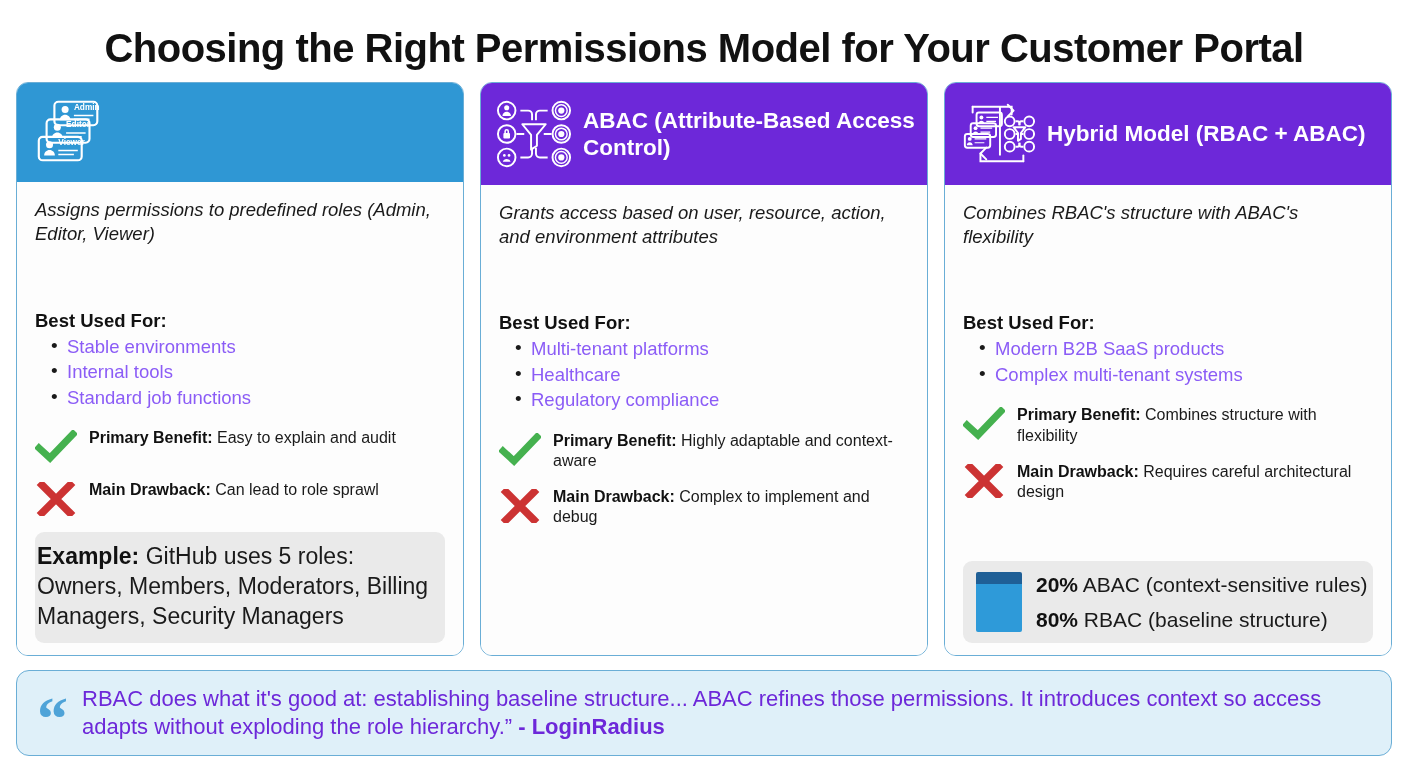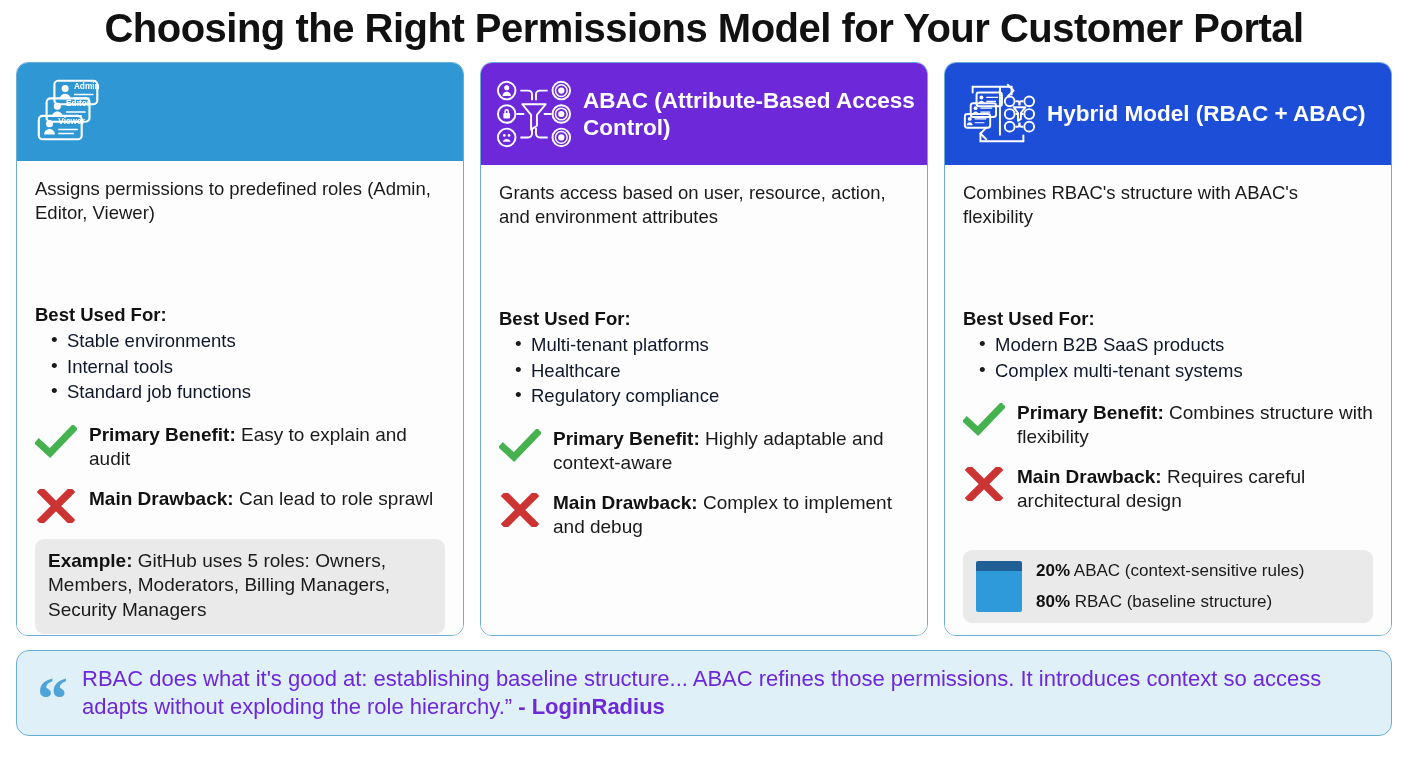--- a/index.html
+++ b/index.html
@@ -12,21 +12,21 @@
   .page { position: relative; width: 1408px; height: 768px; padding: 0 16px; }
 
   
   .title {
     text-align: center;
     font-size: 40px;
     font-weight: bold;
     color: #111111;
     letter-spacing: -0.5px;
     line-height: 1.0;
-    padding-top: 8px;
+    padding-top: 28px;
     padding-bottom: 14px;
     white-space: nowrap;
   }
 
   
   .cards { display: flex; gap: 16px; height: 574px; }
   .card {
     flex: 1 1 0;
     border: 1.5px solid #6aaed6;
     border-radius: 12px;
@@ -55,66 +55,67 @@
     flex: 1 1 auto;
     display: flex;
     flex-direction: column;
     padding: 16px 18px 12px 18px;
     background: #fdfdfd;
   }
   .desc {
     font-size: 18.5px;
     color: #1a1a1a;
     line-height: 1.28;
-    margin-bottom: 32px;
+    margin-bottom: 16px;
+    font-style: italic;
   }
   .best-label {
     font-size: 18.5px;
     font-weight: bold;
     color: #111111;
     margin-bottom: 2px;
     margin-top: 48px;
   }
   ul.bullets { list-style: none; margin: 0 0 0 14px; padding: 0; }
   ul.bullets li {
     font-size: 18.5px;
-    color: #0f172a;
+    color: #8b5cf6;
     line-height: 1.38;
     padding-left: 18px;
     position: relative;
   }
   ul.bullets li::before {
     content: "\2022";
     position: absolute; left: 2px; top: -1px;
     font-size: 19px; color: #1a1a1a;
   }
 
   .verdicts { margin-top: 18px; }
   .verdict {
     display: flex;
     align-items: flex-start;
     gap: 12px;
     margin-bottom: 16px;
   }
   .verdict .mark { flex: 0 0 auto; width: 42px; height: 34px; margin-top: 2px; }
   .verdict .mark svg { display: block; width: 100%; height: 100%; }
   .verdict .vtext {
-    font-size: 19px;
+    font-size: 16px;
     color: #1a1a1a;
     line-height: 1.26;
   }
   .verdict .vtext b { font-weight: bold; color: #111111; }
 
   .spacer { flex: 1 1 auto; }
 
   .example {
     background: #eaeaea;
     border-radius: 9px;
-    padding: 10px 13px 11px 13px;
-    font-size: 19px;
+    padding: 10px 13px 11px 2px;
+    font-size: 23px;
     color: #1a1a1a;
     line-height: 1.3;
   }
   .example b { font-weight: bold; color: #111111; }
 
   
   .mixbox {
     background: #eaeaea;
     border-radius: 9px;
     padding: 11px 13px;
@@ -126,21 +127,21 @@
     flex: 0 0 auto;
     width: 46px;
     display: flex;
     flex-direction: column;
     border-radius: 2px;
     overflow: hidden;
   }
   .mixbar .seg-top { background: #1f5f96; }
   .mixbar .seg-bottom { background: #2e9ad9; }
   .mixlabels { display: flex; flex-direction: column; justify-content: space-around; gap: 10px; }
-  .mixrow { font-size: 17px; color: #1a1a1a; line-height: 1.2; white-space: nowrap; }
+  .mixrow { font-size: 21px; color: #1a1a1a; line-height: 1.2; white-space: nowrap; }
   .mixrow b { font-weight: bold; color: #111111; }
 
   
   .quote {
     margin-top: 14px;
     height: 86px;
     border: 1.5px solid #6aaed6;
     border-radius: 13px;
     background: #dff0f9;
     display: flex;
@@ -303,21 +304,21 @@
                 </svg>
             </span>
             <span class="vtext"><b>Main Drawback:</b> <span>Complex to implement and debug</span></span>
           </div>
         </div>
         <div class="spacer"></div>
       </div>
     </div>
 
     <div class="card">
-      <div class="card-header" style="background:#1d4ed8">
+      <div class="card-header" style="background:#6d28d9">
         <span class="hdr-icon">
           <svg viewBox="0 0 80 80">
             <g fill="none" stroke="#ffffff" stroke-width="2">
               <rect x="18" y="18" width="26" height="14" rx="2.5"></rect>
               <rect x="12" y="29" width="26" height="14" rx="2.5"></rect>
               <rect x="6" y="40" width="26" height="14" rx="2.5"></rect>
               <line x1="42" y1="12" x2="42" y2="62"></line>
               <path d="M14 12 h40 l0 8" stroke-linecap="round"></path>
               <path d="M50 10 l6 6 l-6 6" stroke-linecap="round" stroke-linejoin="round"></path>
               <path d="M14 12 v6" stroke-linecap="round"></path>

